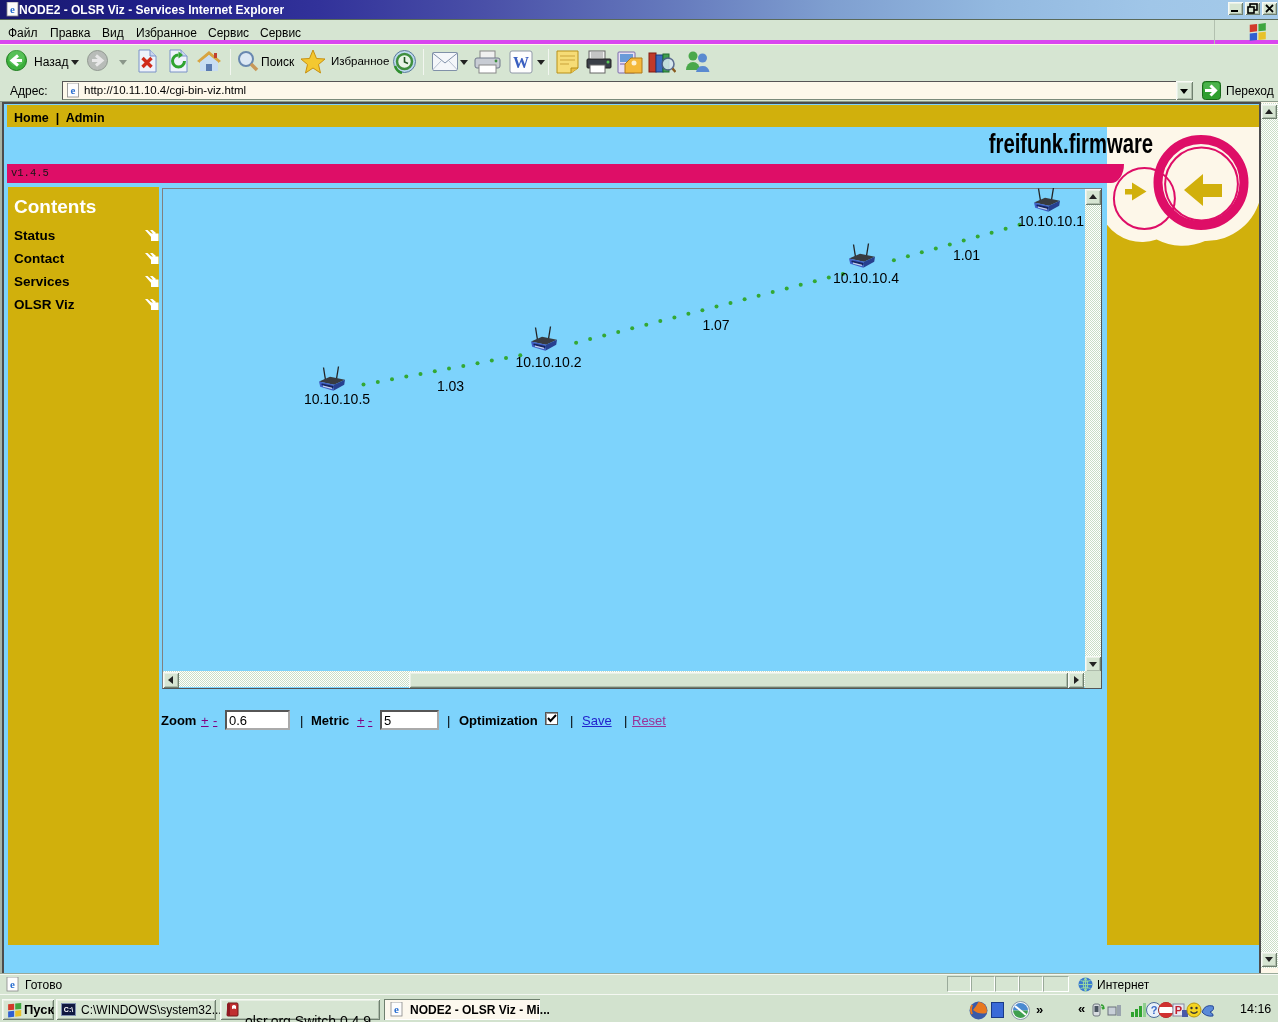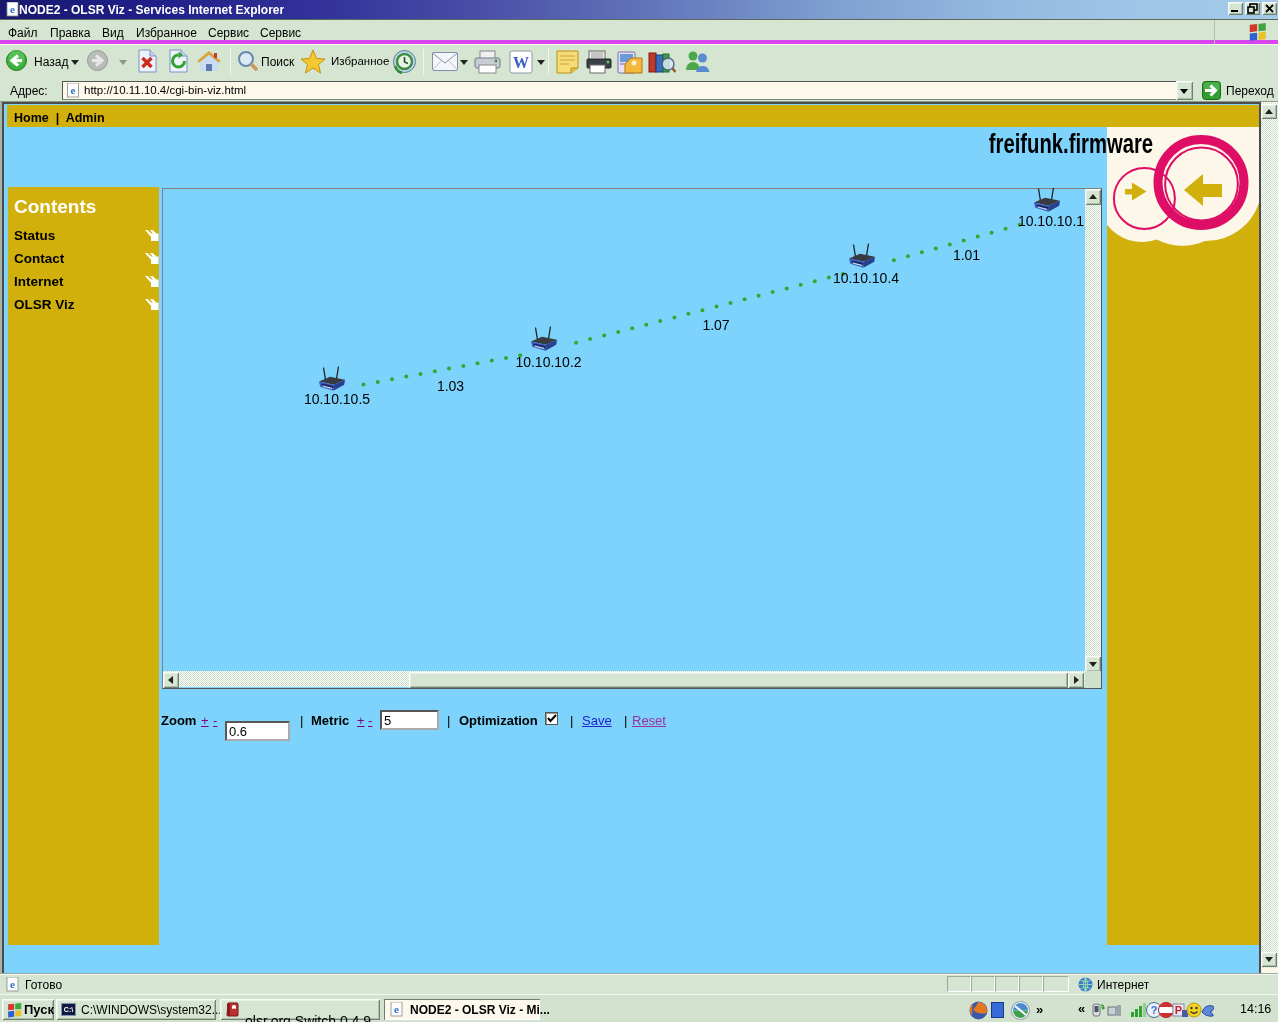--- a/index.html
+++ b/index.html
@@ -185,26 +185,29 @@
 
   <svg class="abs" style="left:1100px;top:0" width="161" height="150" viewBox="0 0 161 150">
     <path d="M7,24 H161 V92 A56 56 0 0 1 105,138 A56 56 0 0 1 56.7,136.5 A44 44 0 0 1 7,121.7 Z" fill="#fdf7e9"></path>
     <circle cx="101" cy="79.5" r="43" fill="none" stroke="#de0e67" stroke-width="9"></circle>
     <circle cx="101.5" cy="81" r="36.4" fill="none" stroke="#de0e67" stroke-width="2"></circle>
     <circle cx="44.4" cy="95.4" r="30.5" fill="none" stroke="#de0e67" stroke-width="2"></circle>
     <path d="M25,86 H32 V79.5 L46.5,88.5 L32,97.5 V91.5 H25 Z" fill="#d1b00c"></path>
     <path d="M84,87 L103,71 V81 H122 V94 H103 V103 Z" fill="#d1b00c"></path>
   </svg>
 
+  <div class="abs" style="left:7px;top:61px;width:1117px;height:19px;background:#de0e67;border-bottom-right-radius:13px 19px">
+    <span class="abs" style="left:4px;top:3px;font-family:'Liberation Mono',monospace;font-size:10.5px;color:#161616">v1.4.5</span>
+  </div>
 
   <div class="abs" style="left:8px;top:84px;width:151px;height:758px;background:#d1b00c">
     <div class="abs bold" style="left:6px;top:9px;font-size:19px;color:#fff">Contents</div>
     <div class="abs bold" style="left:6px;top:41px;font-size:13.5px">Status</div>
     <div class="abs bold" style="left:6px;top:64px;font-size:13.5px">Contact</div>
-    <div class="abs bold" style="left:6px;top:87px;font-size:13.5px">Internet</div>
+    <div class="abs bold" style="left:6px;top:87px;font-size:13.5px">Services</div>
     <div class="abs bold" style="left:6px;top:110px;font-size:13.5px">OLSR Viz</div>
     <svg class="abs" style="left:137px;top:43px" width="14" height="11" viewBox="0 0 14 11">
         <g fill="#fff">
           <rect x="6" y="3.5" width="7.5" height="7.5"></rect>
           <path d="M0,0 L2.5,0 L9,6 L7,8 Z"></path>
           <path d="M5,0 L7.5,0 L11,3 L9,5 Z"></path>
         </g>
       </svg>
     <svg class="abs" style="left:137px;top:66px" width="14" height="11" viewBox="0 0 14 11">
         <g fill="#fff">
@@ -318,21 +321,21 @@
       <text x="287.5" y="202.5" text-anchor="middle">1.03</text>
       <text x="553" y="142" text-anchor="middle">1.07</text>
       <text x="803.5" y="72" text-anchor="middle">1.01</text>
     </g>
   </svg>
 
   <div class="abs" style="left:0;top:604px;width:1100px;height:30px">
     <span class="abs bold" style="left:161px;top:6px">Zoom</span>
     <span class="abs" style="left:201px;top:6px;color:#800080;text-decoration:underline">+</span>
     <span class="abs" style="left:213px;top:6px;color:#800080;text-decoration:underline">-</span>
-    <div class="abs" style="left:225px;top:14px;width:65px;height:20px;background:#fff;border:2px inset #aaa">
+    <div class="abs" style="left:225px;top:3px;width:65px;height:20px;background:#fff;border:2px inset #aaa">
         <span class="abs" style="left:2px;top:1px">0.6</span>
       </div>
     <span class="abs" style="left:300px;top:6px">|</span>
     <span class="abs bold" style="left:311px;top:6px">Metric</span>
     <span class="abs" style="left:357px;top:6px;color:#800080;text-decoration:underline">+</span>
     <span class="abs" style="left:368px;top:6px;color:#800080;text-decoration:underline">-</span>
     <div class="abs" style="left:380px;top:3px;width:59px;height:20px;background:#fff;border:2px inset #aaa">
         <span class="abs" style="left:2px;top:1px">5</span>
       </div>
     <span class="abs" style="left:447px;top:6px">|</span>

